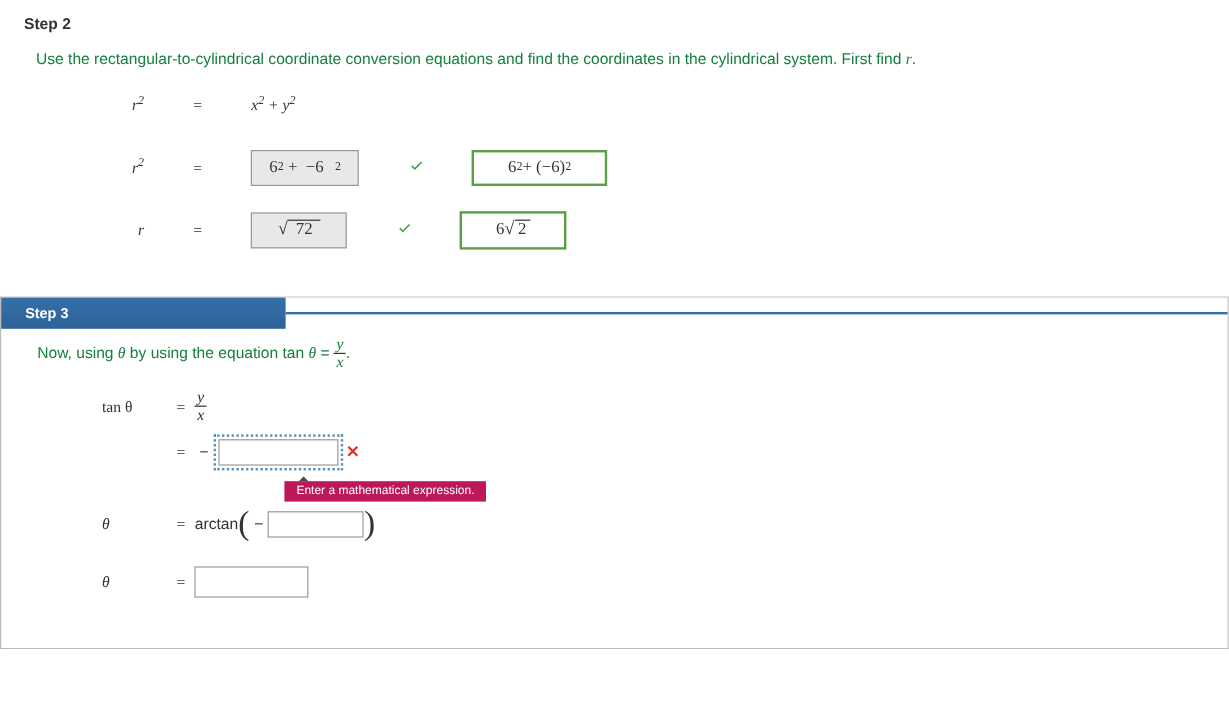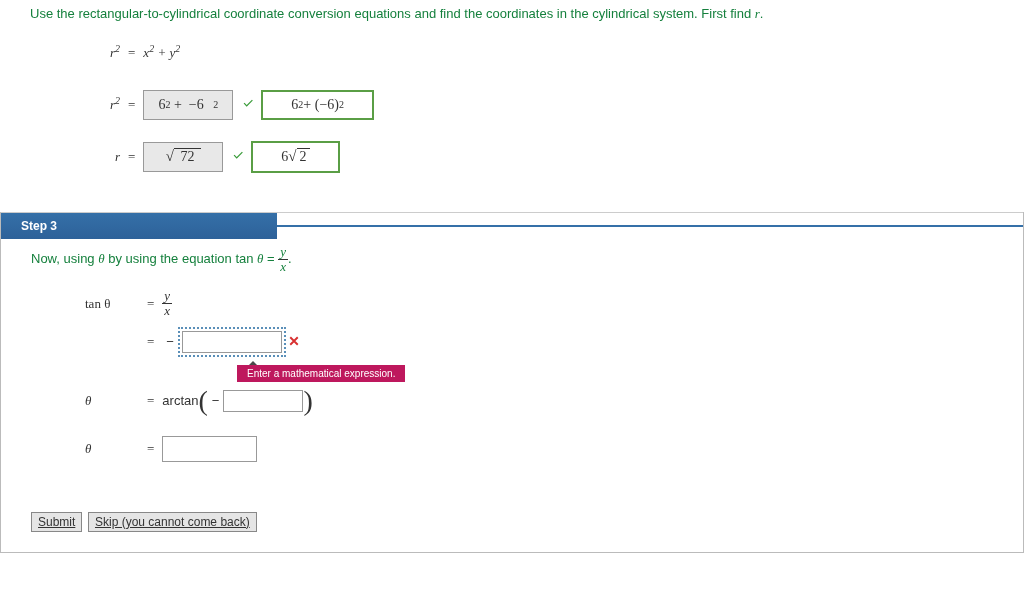--- a/index.html
+++ b/index.html
@@ -35,20 +35,21 @@
       margin-bottom: 14px;
       color: #15803d;
     }
     
     .eq-row {
       display: flex;
       align-items: center;
       margin-left: 50px;
       margin-bottom: 18px;
       min-height: 34px;
+      gap: 33px;
     }
     
     .lhs {
       font-style: italic;
       font-family: Georgia, serif;
       min-width: 40px;
       text-align: right;
     }
     
     .equals {
@@ -116,21 +117,21 @@
       border-top: 1px solid #333;
       padding: 0 3px;
       line-height: 1.2;
     }
     
     .step-header {
       background: linear-gradient(#3570a8, #2d6199);
       color: #fff;
       font-weight: bold;
       padding: 6px 20px;
-      width: 276px;
+      width: 237px;
       font-size: 12px;
     }
     
     .step-header-bar {
       display: flex;
       align-items: stretch;
       border-top: 1px solid #ccc;
     }
     
     .step-header-tail {
@@ -266,20 +267,21 @@
     .tooltip-wrap {
       margin-left: 0;
       margin-bottom: 4px;
     }
   </style>
 </head>
 <body>
 
 <div class="page">
 
+  <div class="step-label">Step 2</div>
   <div class="step-content">
     <div class="instruction">
       <span>Use the rectangular-to-cylindrical coordinate conversion equations and find the coordinates in the cylindrical system. First find </span><span class="it">r</span><span>.</span>
     </div>
 
     <div class="eq-row">
       <span class="lhs"><span class="it">r</span><span class="sup">2</span></span>
       <span class="equals">=</span>
       <span class="rhs"><span class="it">x</span><span class="sup">2</span> + <span class="it">y</span><span class="sup">2</span></span>
     </div>
@@ -373,19 +375,15 @@
         <span class="big-paren">)</span>
       </div>
 
       <div class="eq-row2" style="margin-top:18px;">
         <span class="lhs2"><span class="it">θ</span></span>
         <span class="equals">=</span>
         <input type="text" class="text-input theta" value="" style="">
       </div>
     </div>
 
-    <div class="buttons">
-      <button class="btn">Submit</button>
-      <button class="btn">Skip (you cannot come back)</button>
-    </div>
   </div>
 
 </div>
 
 </body></html>

